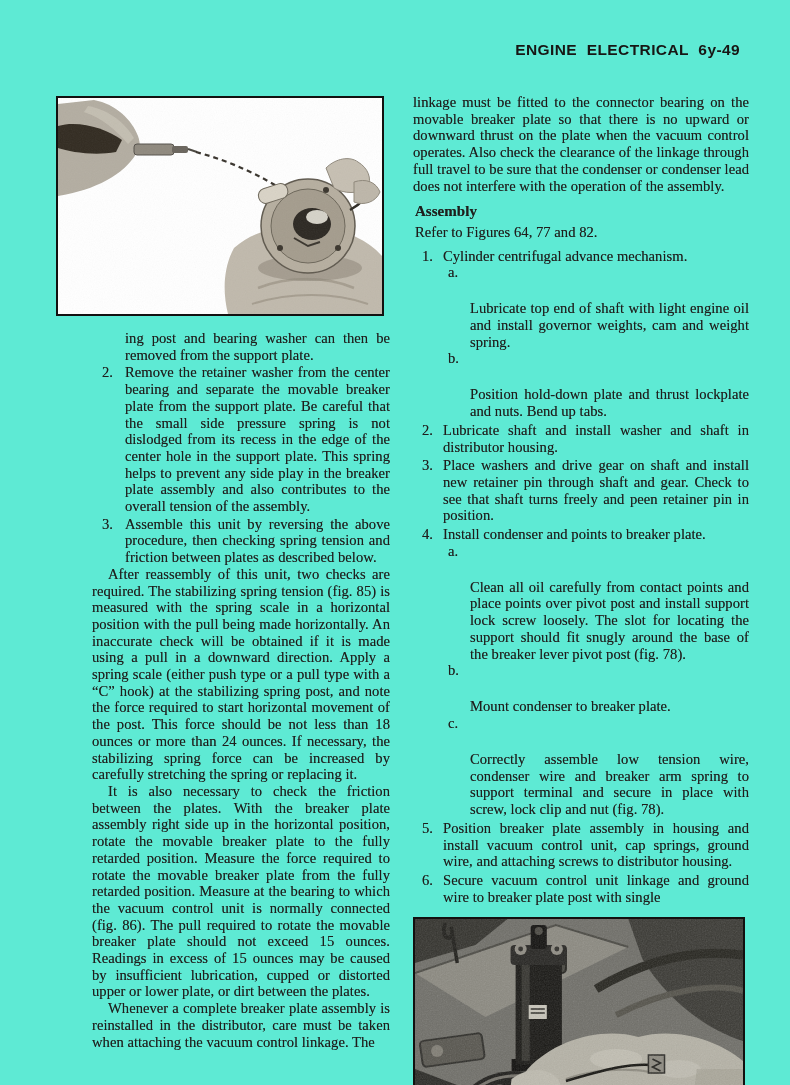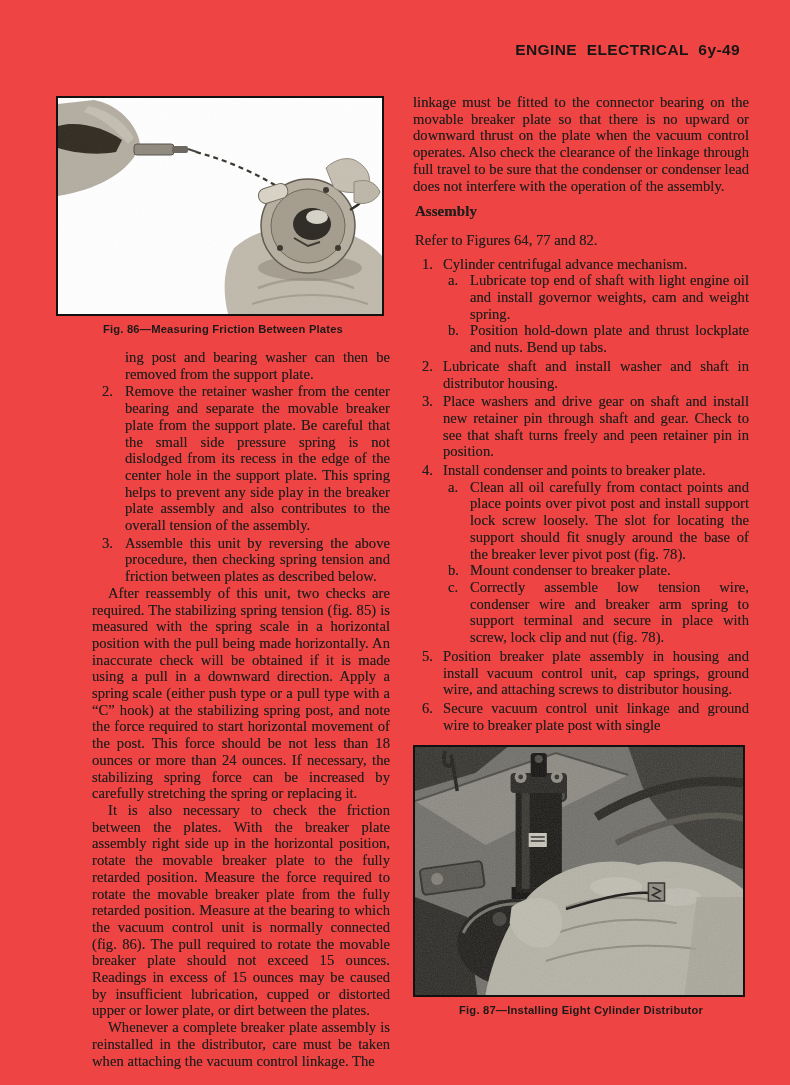--- a/index.html
+++ b/index.html
@@ -1,19 +1,19 @@
 <!DOCTYPE html>
 <html><head>
 <meta charset="utf-8">
 <style>
   * { margin:0; padding:0; box-sizing:border-box; }
   html,body { background:#e8e8e6; }
   .page {
     position:relative; width:790px; height:1085px; margin:0 auto;
-    background:#ef4444; overflow:hidden;
+    background:#5eead4; overflow:hidden;
     font-family:"Liberation Serif","DejaVu Serif",serif; color:#1f1e1c;
   }
   .running-head {
     position:absolute; top:41px; right:50px;
     font-family:"Liberation Sans","DejaVu Sans",sans-serif;
     font-weight:bold; font-size:15.5px; letter-spacing:.4px; word-spacing:5px;
     color:#171614;
   }
   .col { position:absolute; }
   .col-left  { left:56px;  top:96px;  width:334px; }
@@ -36,30 +36,30 @@
   }
   .col-left .textbody { margin-top:14px;margin-left:36px; }
 
   .cont { padding-left:33px; }
   .para { text-indent:16px; }
 
   .li { display:flex; margin-top:1px; }
   .li .num { flex:0 0 33px; padding-left:10px; }
   .li .litext { flex:1; text-align:justify; }
 
-  .h-assembly { font-weight:bold; font-size:15px; margin:9px 0 12px 2px; }
+  .h-assembly { font-weight:bold; font-size:15px; margin:9px 0 4px 2px; }
   .intro { margin:0 0 7px 2px; text-align:left; }
 
   .step { margin-top:2px; }
   .step .row { display:flex; }
   .step .num { flex:0 0 30px; padding-left:9px; }
   .step .txt { flex:1; text-align:justify; }
   .sub { display:flex; margin-left:30px; }
   .sub .letter { flex:0 0 27px; padding-left:5px; }
-  .sub .txt { flex:1; text-align:justify; }
+  .sub .txt { flex:1; text-align:justify;margin-top:36px; }
 
   .fig { display:block; }
 </style>
 </head>
 <body>
 
 <div class="page">
 
   <div class="running-head">ENGINE ELECTRICAL 6y-49</div>
 
@@ -100,21 +100,20 @@
           <circle cx="280" cy="150" r="3" fill="#3a352d"></circle>
           <circle cx="268" cy="92" r="3" fill="#3a352d"></circle>
           <path d="M236,140 l14,8 l12,-4" stroke="#3a352d" stroke-width="2" fill="none"></path>
           <path d="M292,112 C306,104 312,96 316,86" stroke="#2e2a24" stroke-width="2.5" fill="none"></path>
 
           <path d="M268,70 C278,60 292,58 300,64 C310,70 314,80 310,90 C300,96 286,96 276,90 Z" fill="#c6bfb2" stroke="#8f887b" stroke-width="1"></path>
           <path d="M296,84 C308,80 318,84 322,94 C318,104 306,108 296,104 Z" fill="#bdb6a9" stroke="#8f887b" stroke-width="1"></path>
           <rect width="324" height="216" filter="url(#grain86)" opacity=".07"></rect>
         </svg>
       </div>
-      <figcaption class="caption">Fig. 86—Measuring Friction Between Plates</figcaption>
     </figure>
 
     <div class="textbody">
       <p class="cont">ing post and bearing washer can then be removed from the support plate.</p>
       <div class="li">
         <span class="num">2.</span>
         <span class="litext">Remove the retainer washer from the center bearing and separate the movable breaker plate from the support plate. Be careful that the small side pressure spring is not dislodged from its recess in the edge of the center hole in the support plate. This spring helps to prevent any side play in the breaker plate assembly and also contributes to the overall tension of the assembly.</span>
       </div>
       <div class="li">
         <span class="num">3.</span>

